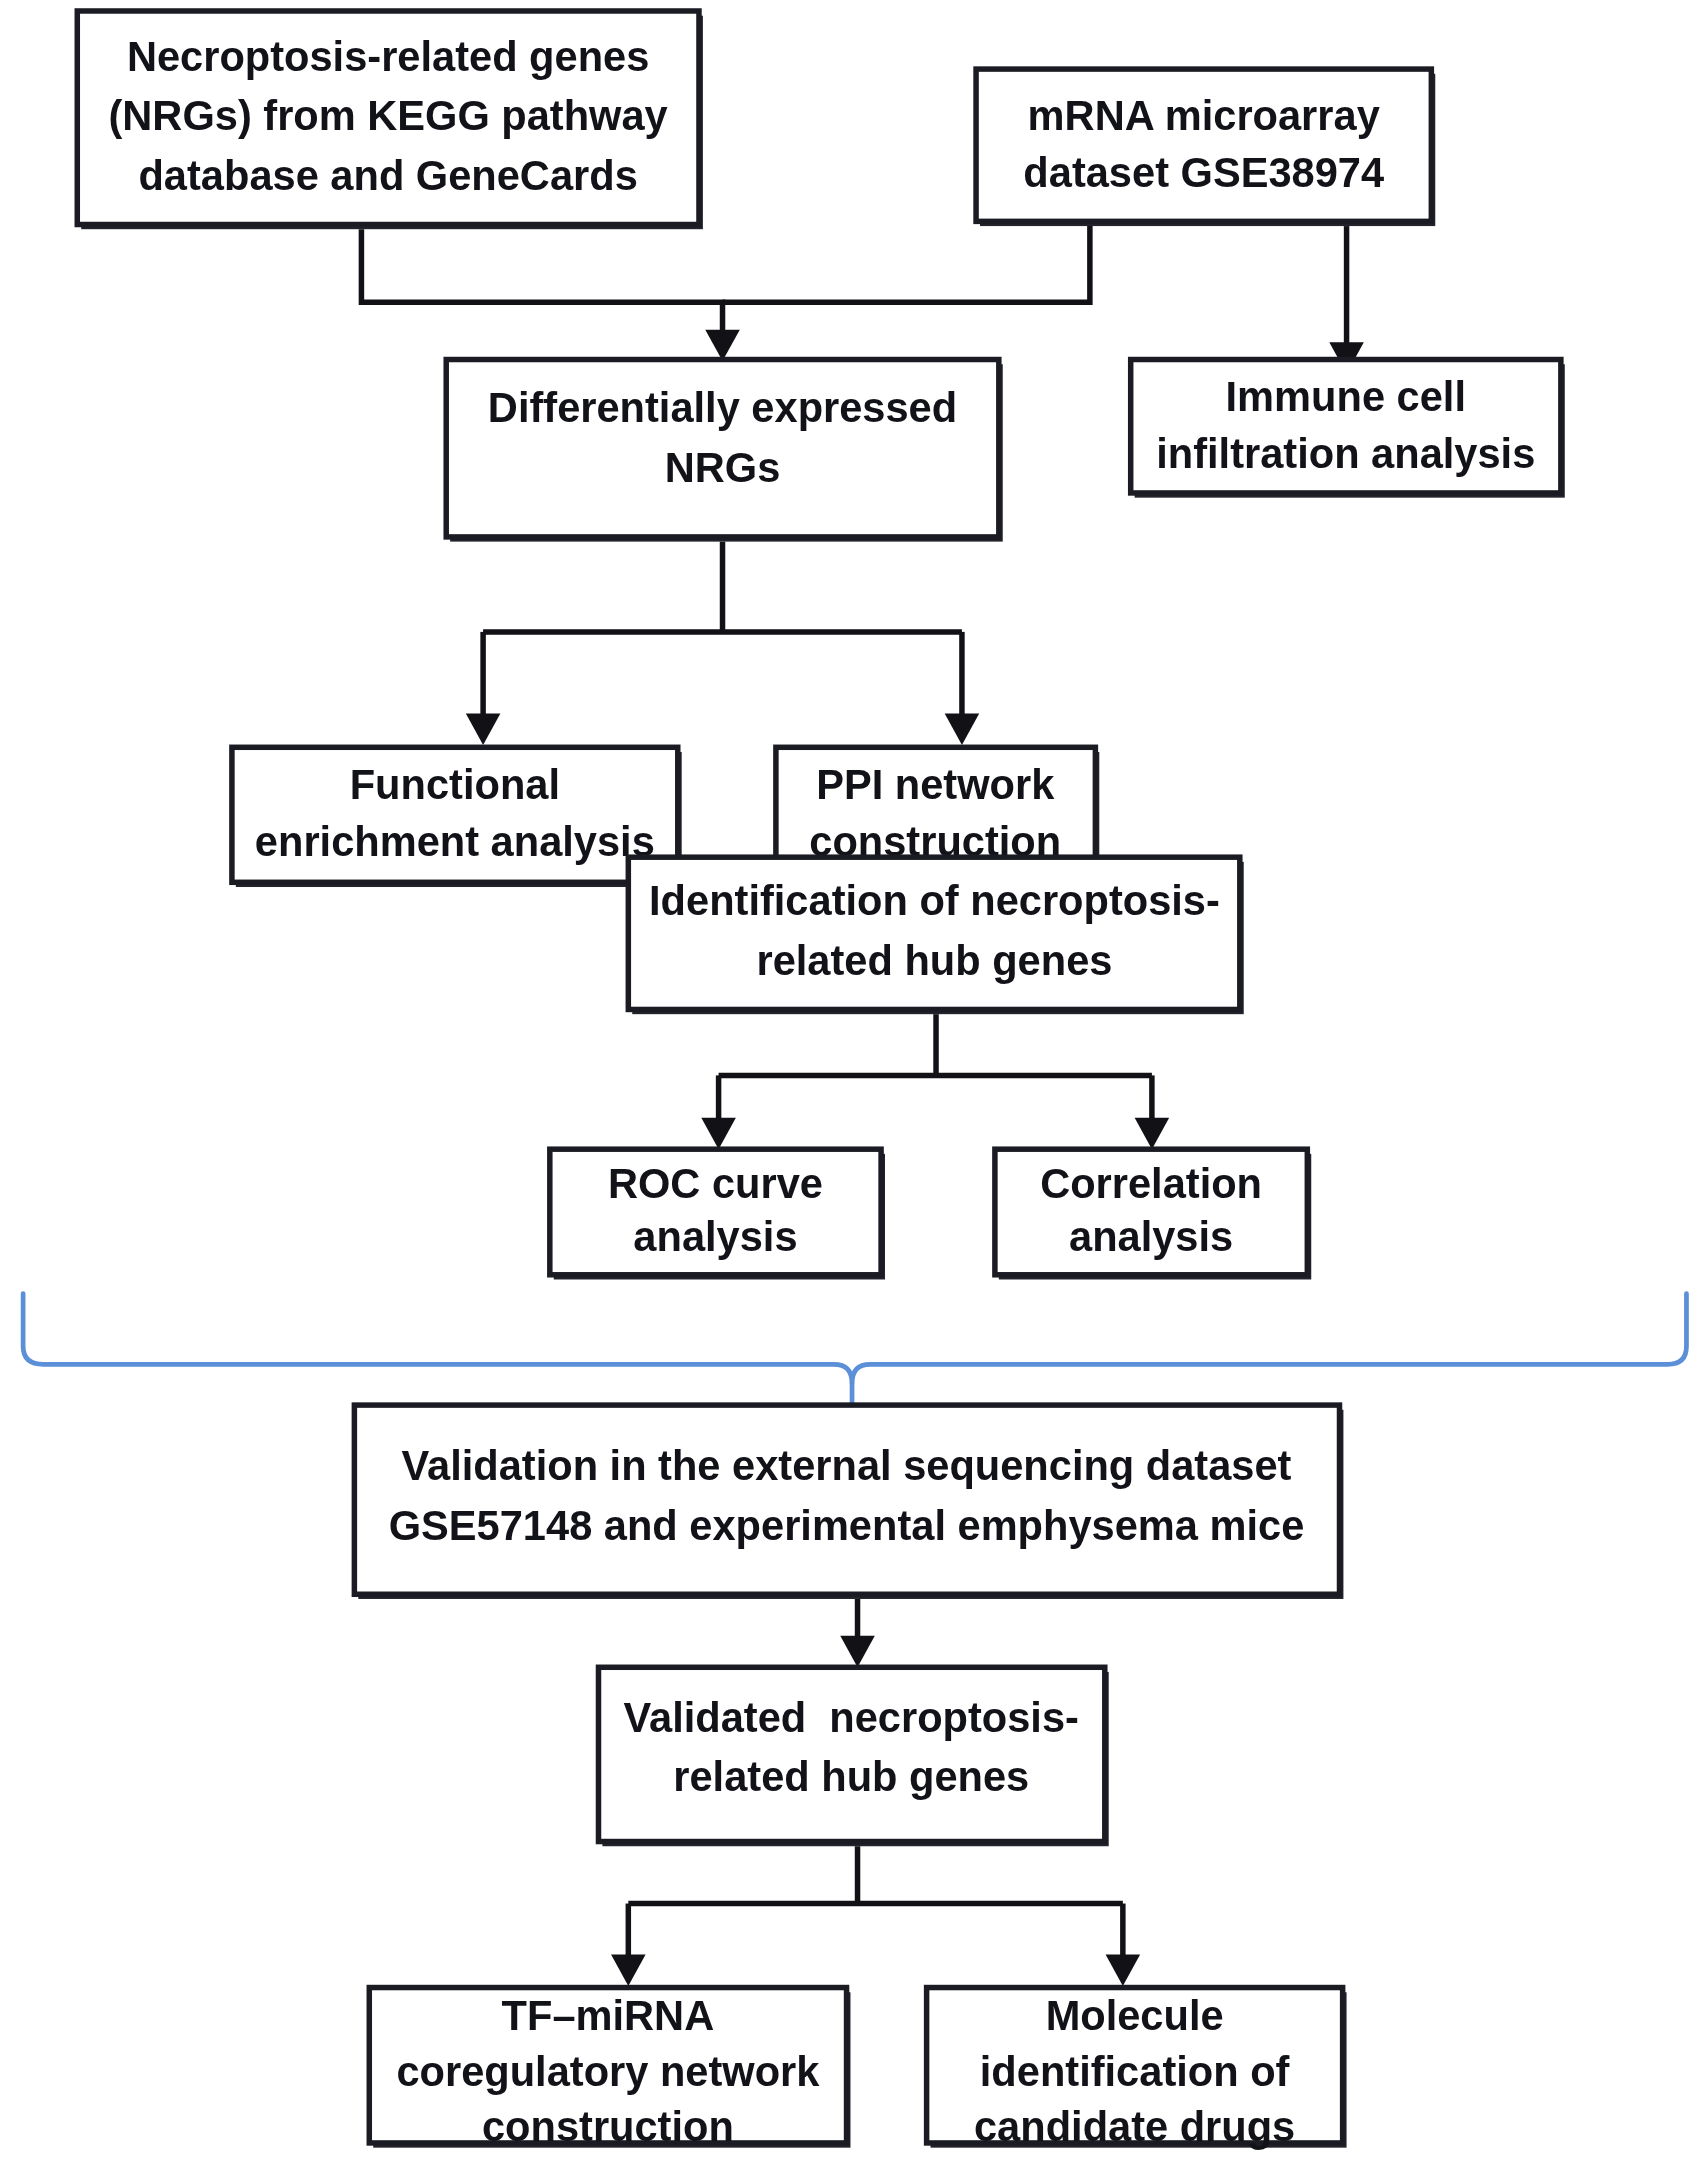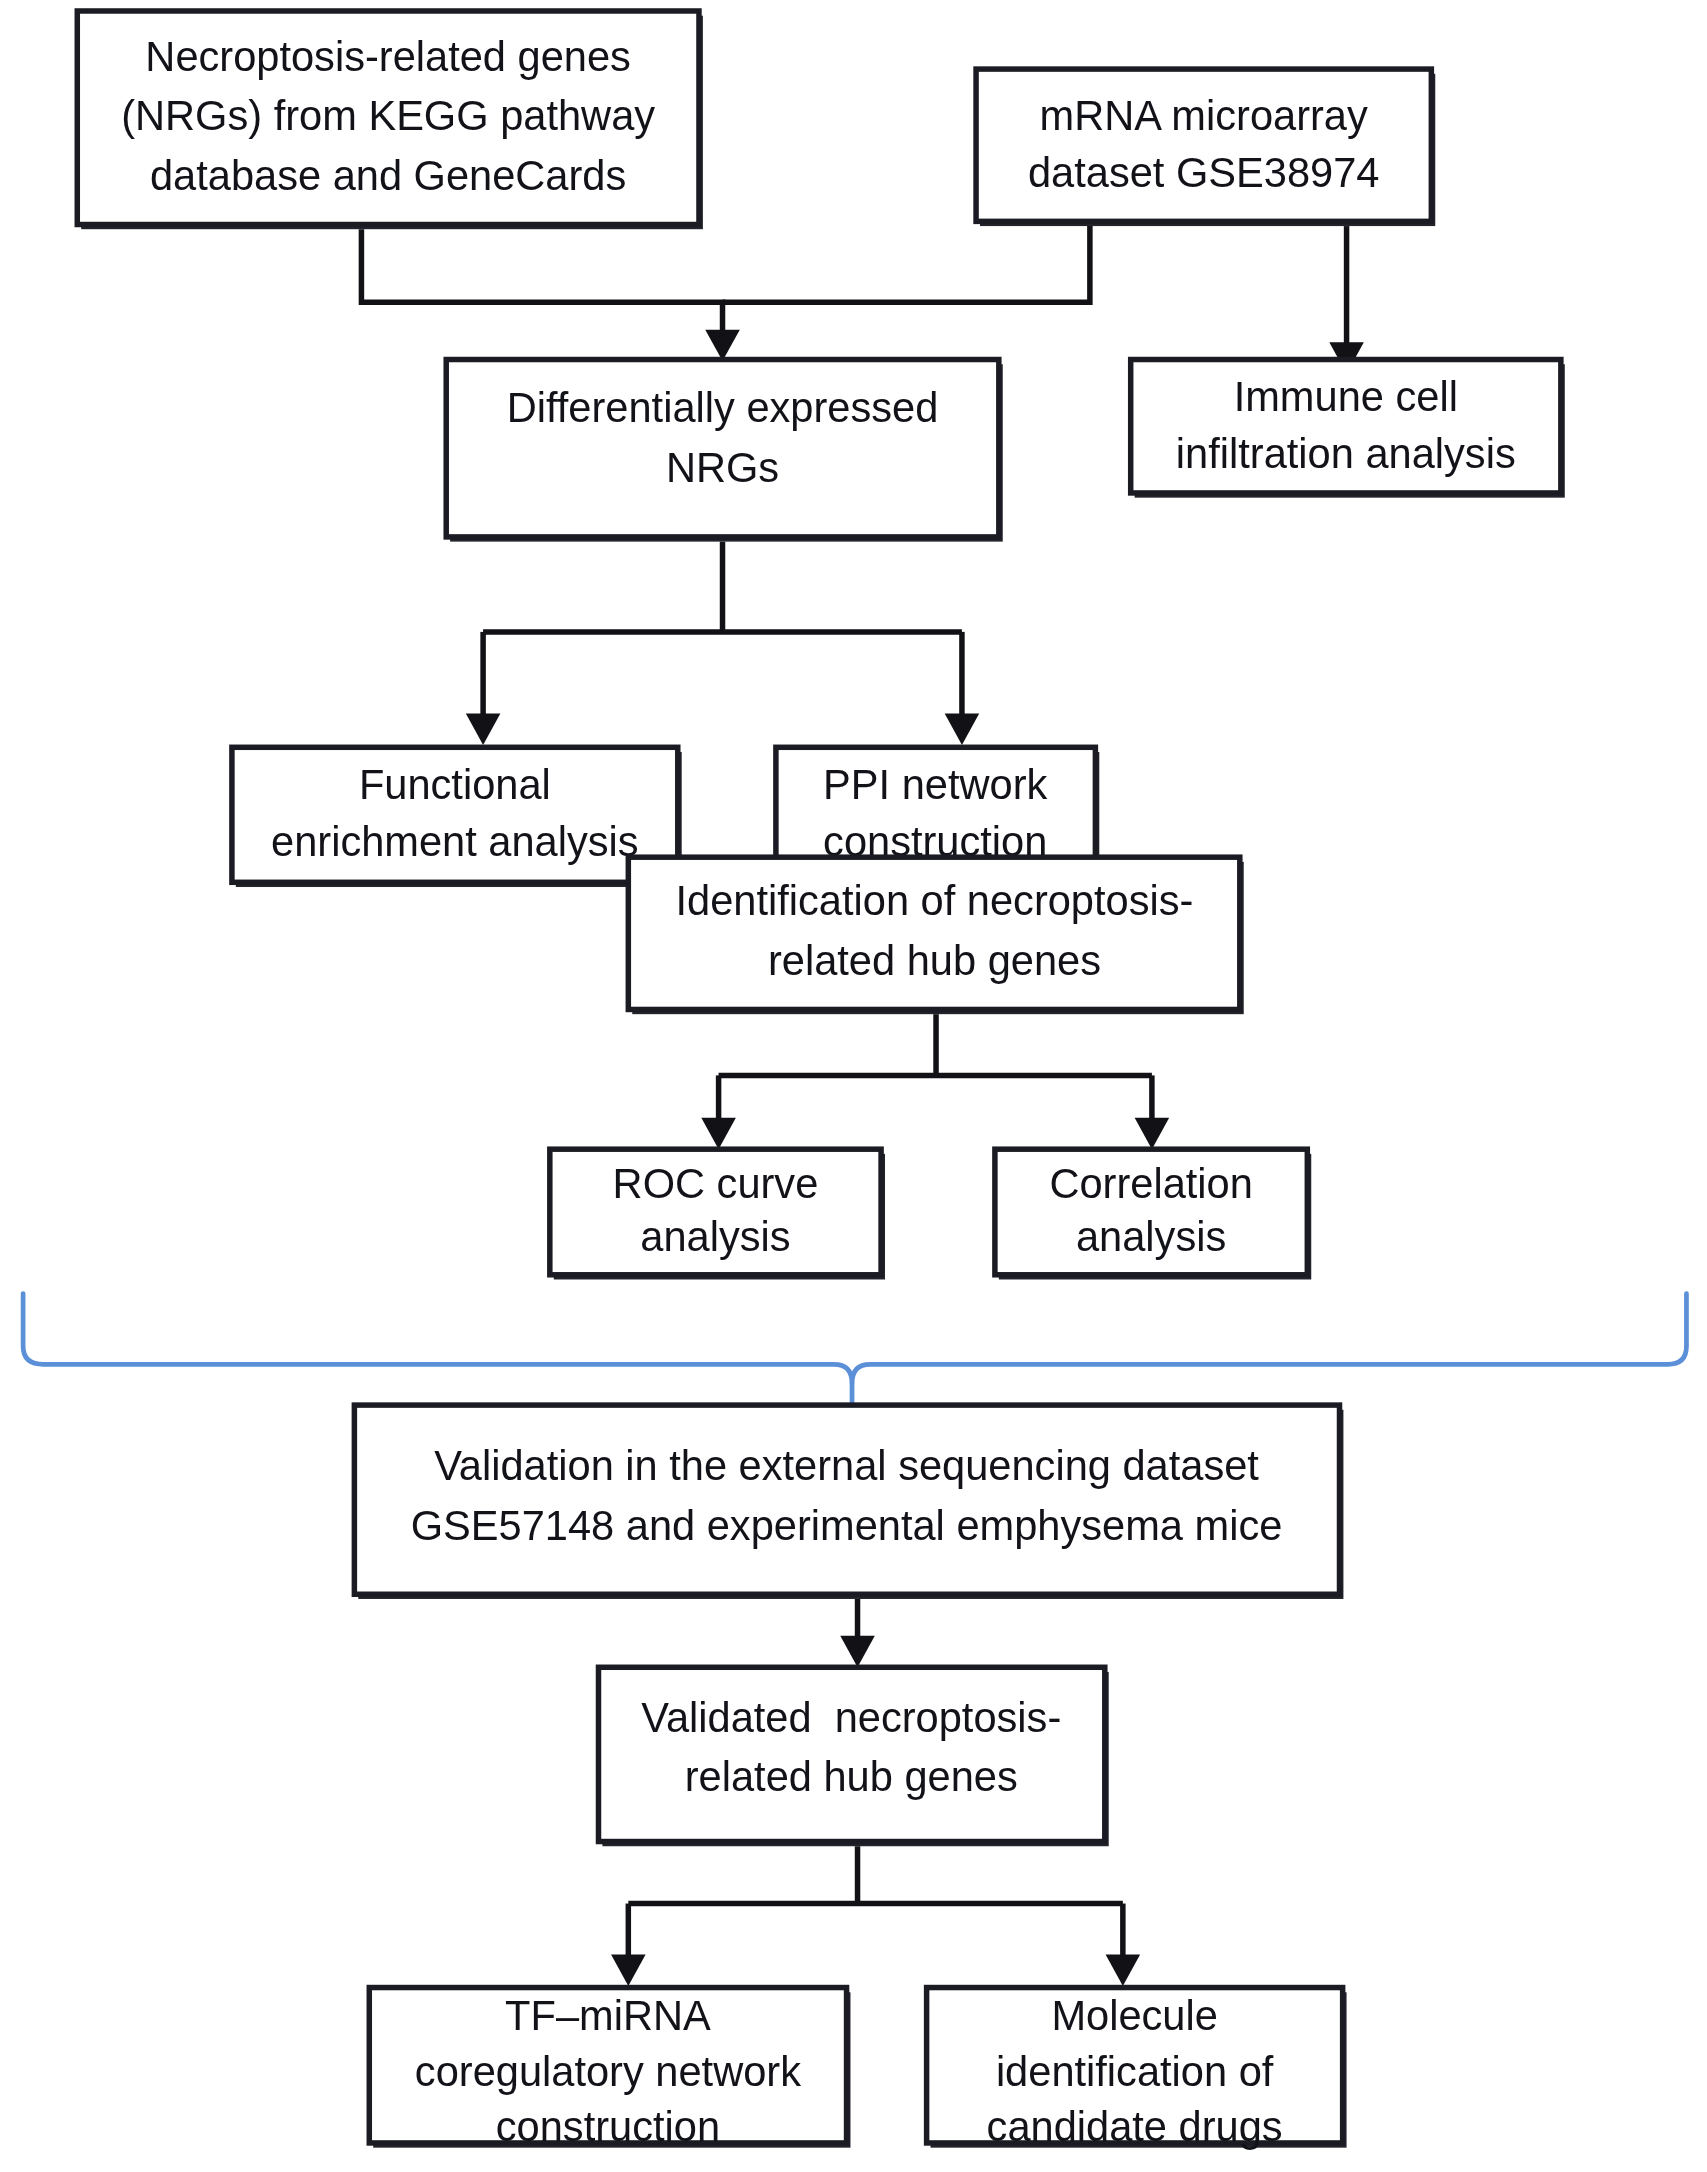--- a/index.html
+++ b/index.html
@@ -11,20 +11,21 @@
     width: 1708px;
     height: 2172px;
     font-family: "Liberation Sans", sans-serif;
     overflow: hidden;
   }
   #flowchart-root {
     position: relative;
     width: 1708px;
     height: 1556px;
     background: #ffffff;
+    font-weight: bold;
   }
   svg.chart-svg {
     position: absolute;
     top: 0;
     left: 0;
     width: 1708px;
     height: 2172px;
     display: block;
   }
   .node-box {

